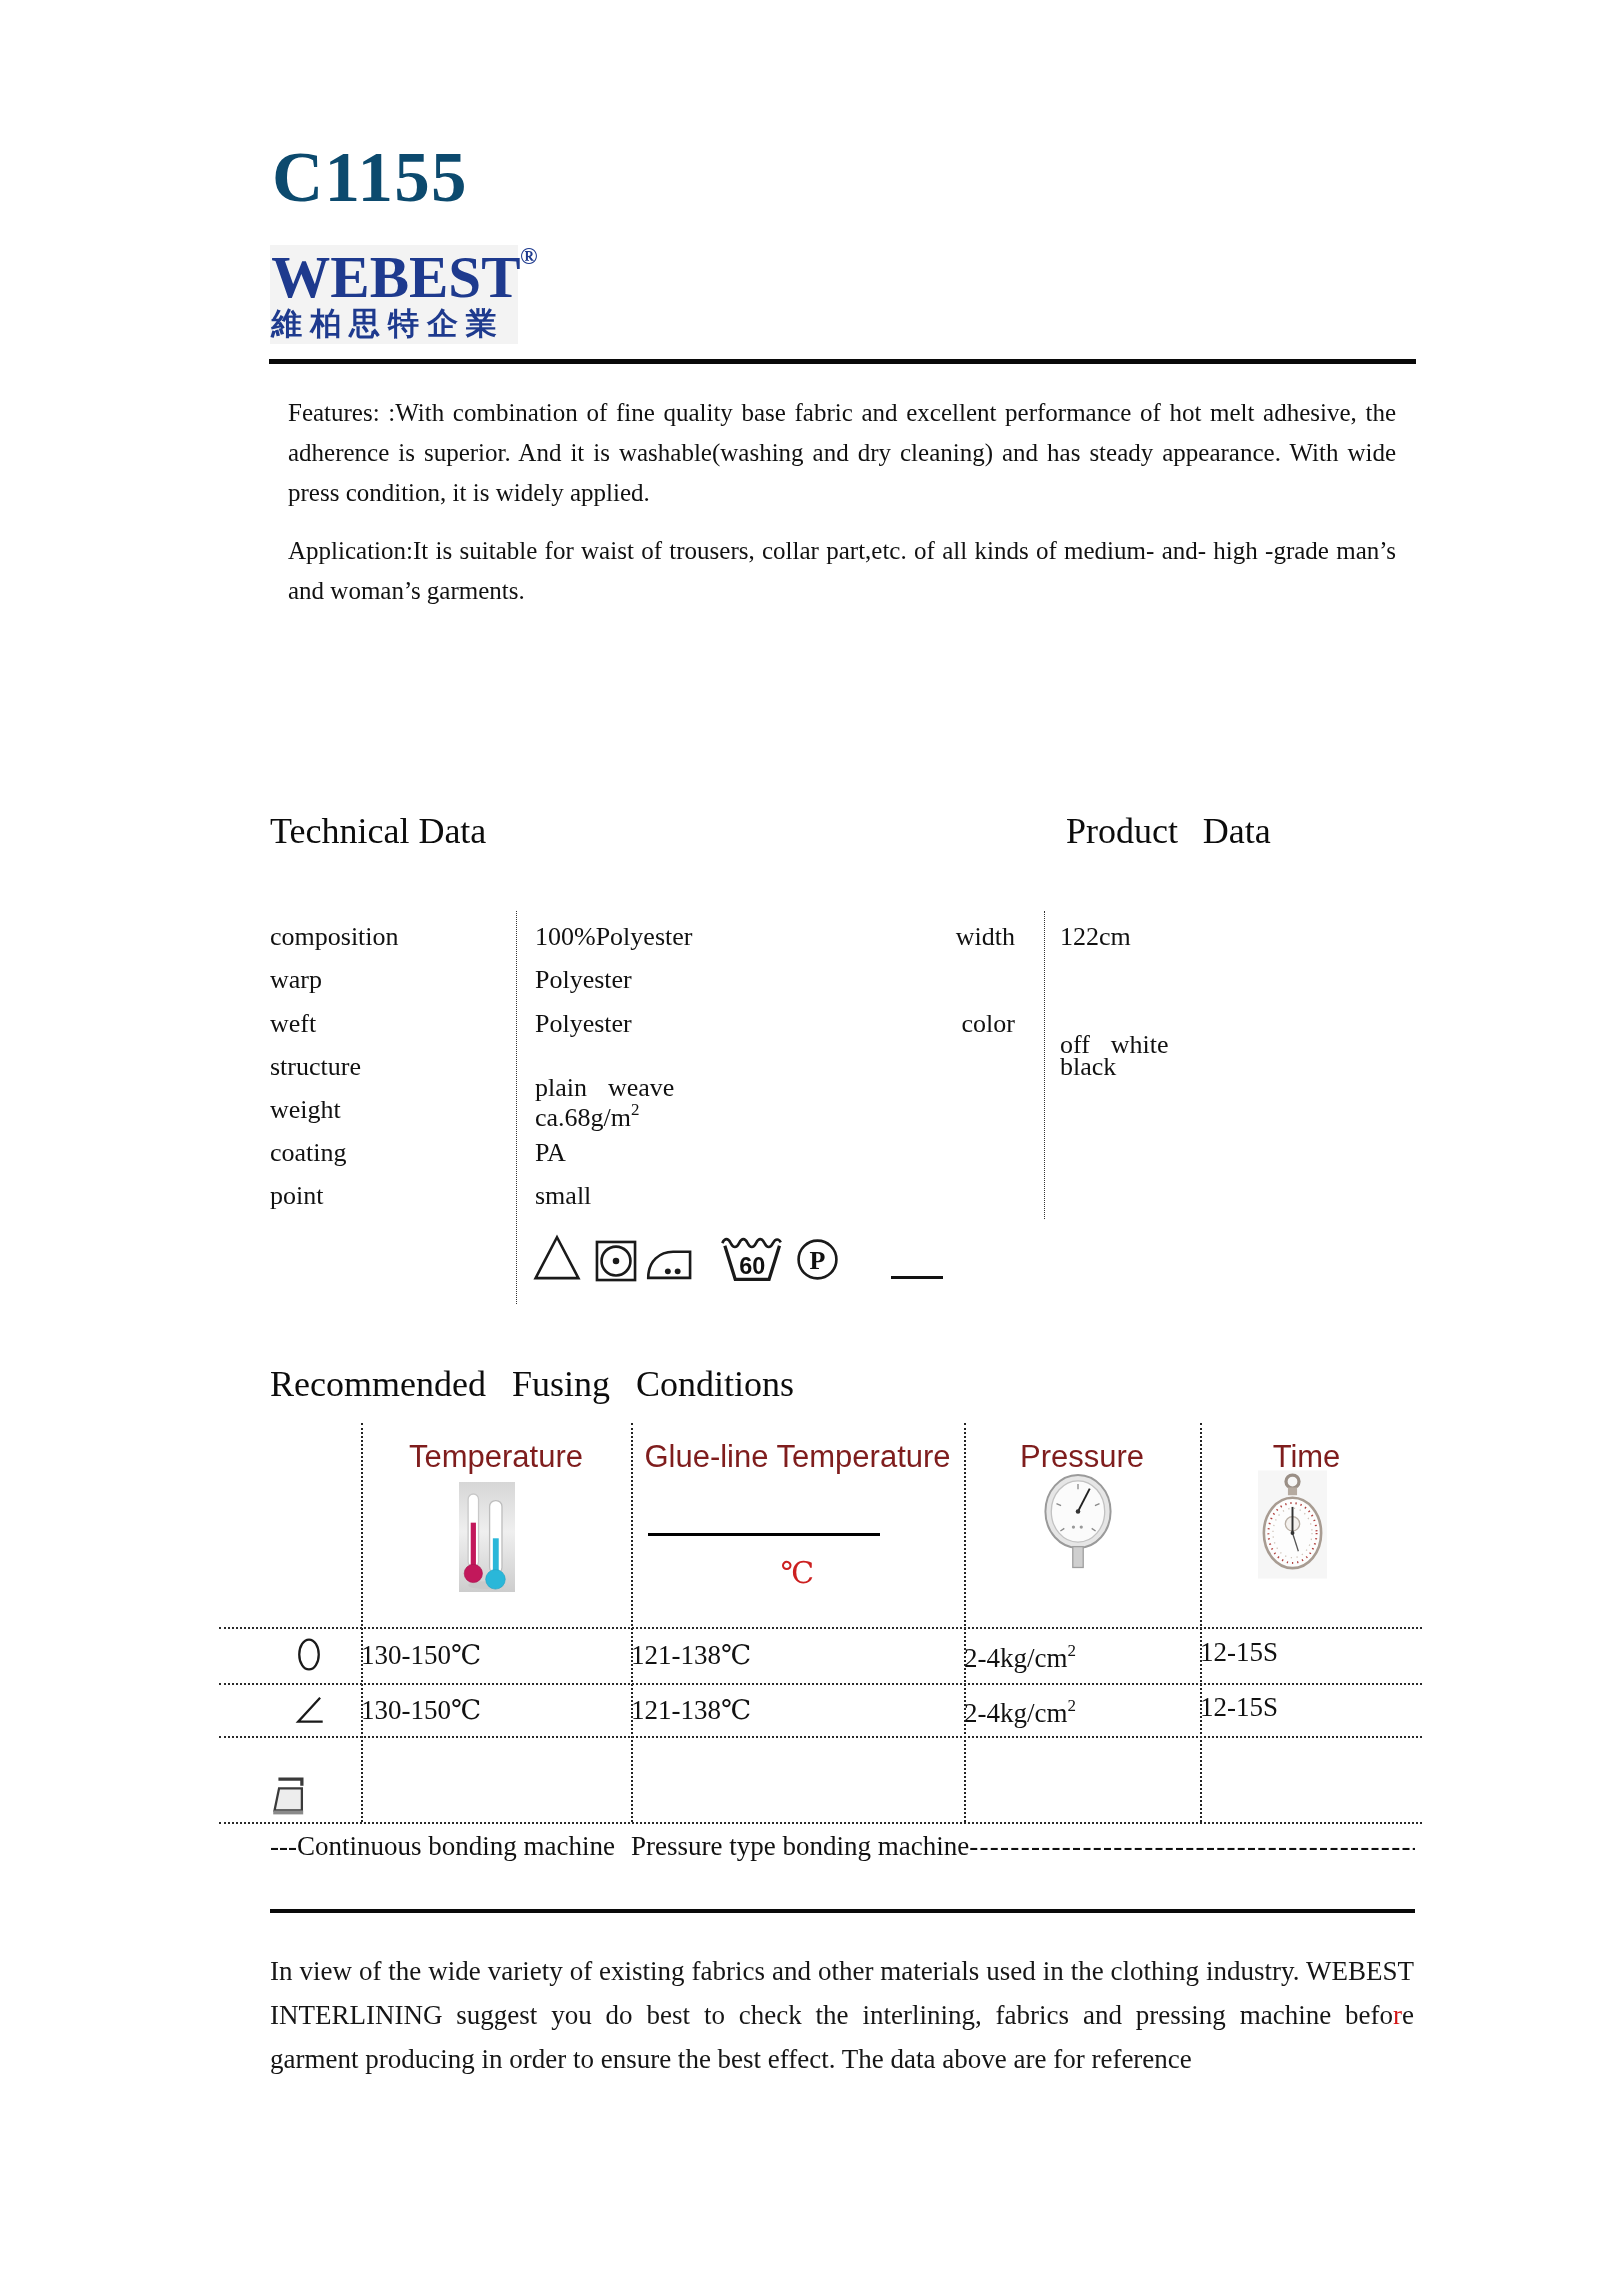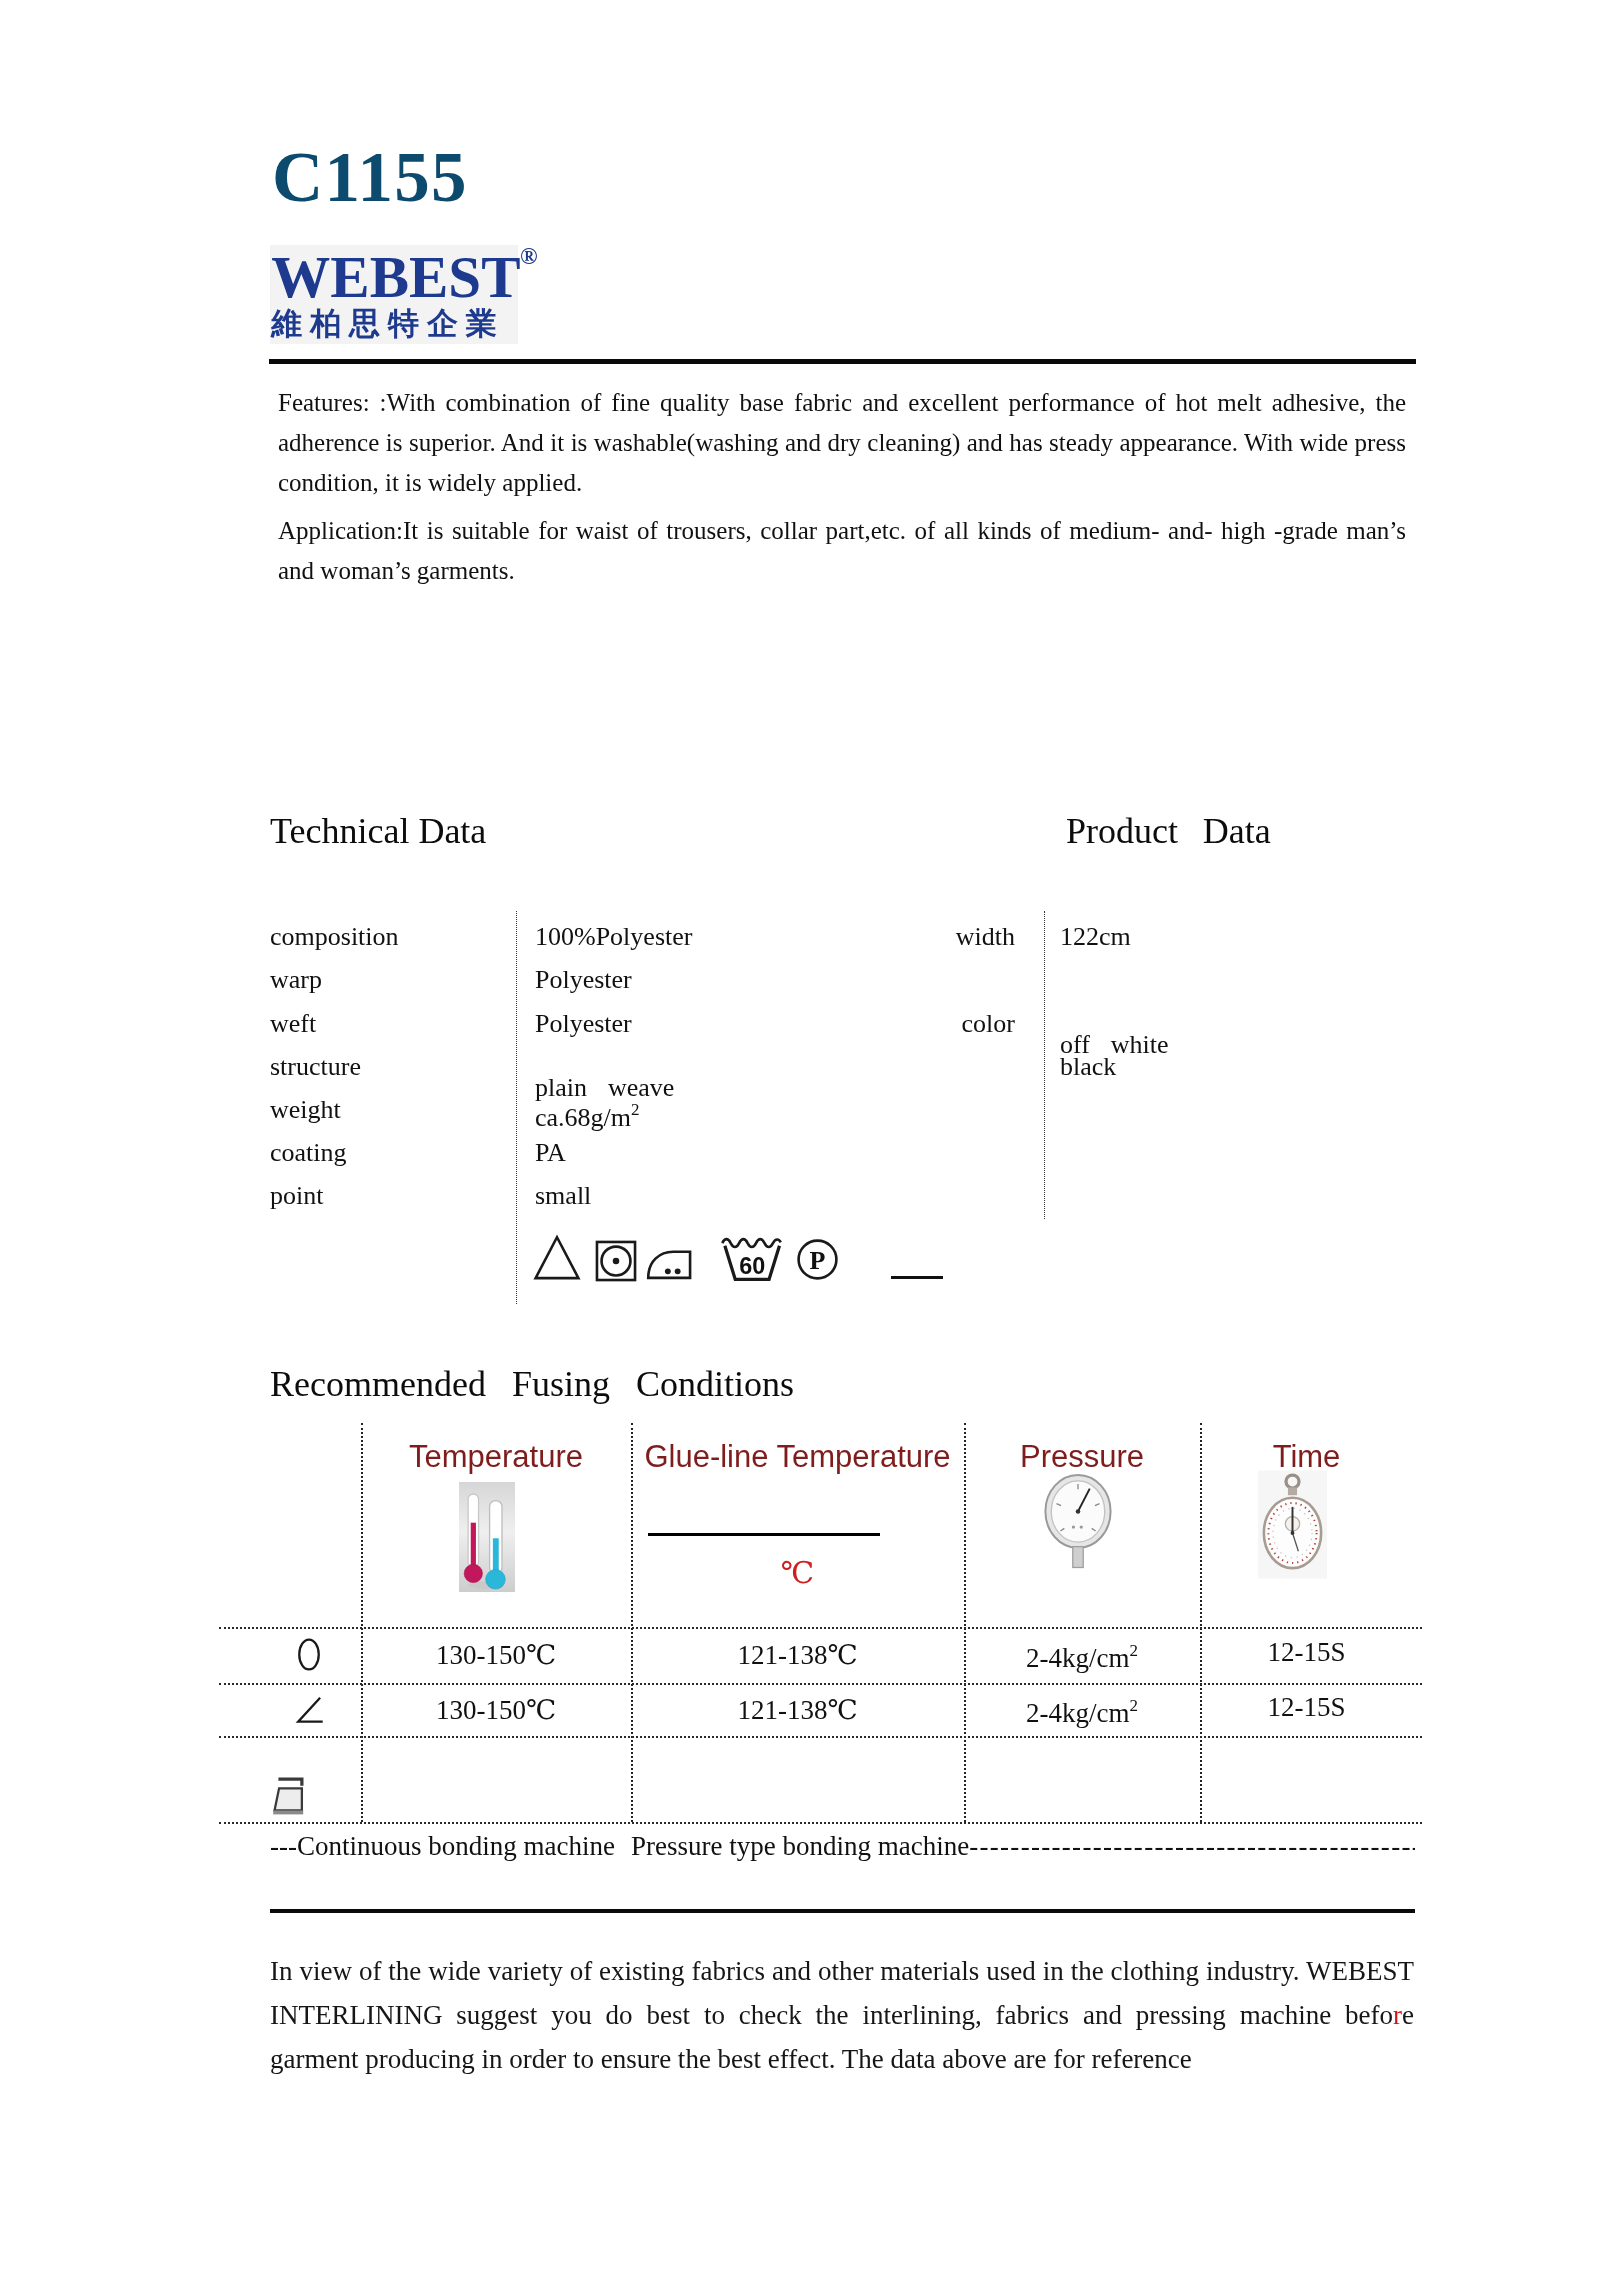--- a/index.html
+++ b/index.html
@@ -14,21 +14,21 @@
   .logo-brand{font-size:59px;line-height:58px;font-weight:bold;color:#1e3a8e;letter-spacing:0;}
   .logo-reg{position:absolute;left:520px;top:243px;font-size:23.6px;font-weight:bold;color:#1e3a8e;}
   .logo-cn{font-size:31px;line-height:35px;font-weight:bold;color:#1e3a8e;letter-spacing:7.9px;
     font-family:"Liberation Sans","DejaVu Sans",sans-serif;}
   .rule{position:absolute;background:#090909;}
   .rule1{left:269px;top:359px;width:1147px;height:4.6px;}
   .rule2{left:270px;top:1909px;width:1145px;height:3.9px;}
   
   .features{position:absolute;left:270px;top:375px;width:1144px;font-size:25px;line-height:40px;
     text-align:justify;}
-  .features p{margin:8px;}
+  .features p{margin:18px;}
   
   .sec-title{position:absolute;margin:0;font-size:36px;font-weight:normal;line-height:39px;color:#0c0c0c;}
   .tech-title{left:270px;top:812px;}
   .product-title{left:1066px;top:812px;word-spacing:15.7px;}
   .fusing-title{left:270px;top:1365px;word-spacing:17px;}
   
   .trow{position:absolute;left:0;width:1623px;height:35px;font-size:26px;line-height:34px;}
   .tlabel{position:absolute;left:270px;}
   .tvalue{position:absolute;left:535px;text-align:right;}
   .plabel{position:absolute;left:916px;width:99px;text-align:right;}
@@ -41,21 +41,21 @@
   
   .icon{position:absolute;}
   .careline{position:absolute;left:891px;top:1276px;width:52px;height:2.6px;background:#111;}
   
   .fvline{position:absolute;width:0;border-left:2px dotted #222;top:1423px;height:399px;}
   .fv1{left:361px;} .fv2{left:631px;} .fv3{left:964px;} .fv4{left:1200px;}
   .fhline{position:absolute;left:219px;width:1203px;height:0;border-top:2.6px dotted #2a2a2a;}
   .fh1{top:1627px;} .fh2{top:1683px;} .fh3{top:1736px;} .fh4{top:1822px;}
   .fhead{position:absolute;top:1439px;font-family:"Liberation Sans","DejaVu Sans",sans-serif;
     font-size:31px;color:#7f1d1d;text-align:center;}
-  .fcell{position:absolute;text-align:center;font-size:27px;line-height:34px;}
+  .fcell{position:absolute;font-size:27px;line-height:34px;}
   .glue-underline{position:absolute;left:648px;top:1533px;width:232px;height:3.3px;background:#000;}
   .glue-unit{position:absolute;left:631px;width:333px;top:1555px;text-align:center;
     font-size:30px;color:#cc2020;}
   .thermo-box{position:absolute;left:459px;top:1482px;width:56px;height:110px;
     background:linear-gradient(#d6d6d6,#efefef 45%,#cdcdcd);}
   
   .caption{position:absolute;left:270px;top:1830px;width:1145px;font-size:27px;line-height:33px;
     white-space:nowrap;overflow:hidden;}
   .caption .cap-left{display:inline-block;width:361px;}
   .caption .cap-dashes{letter-spacing:1.3px;}

